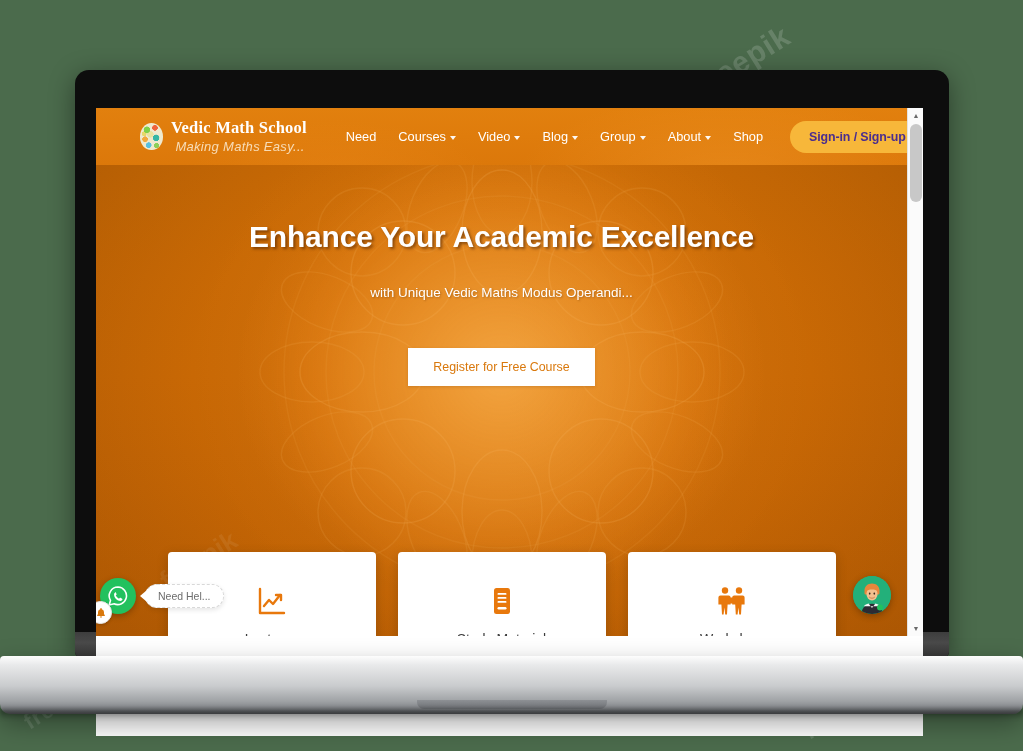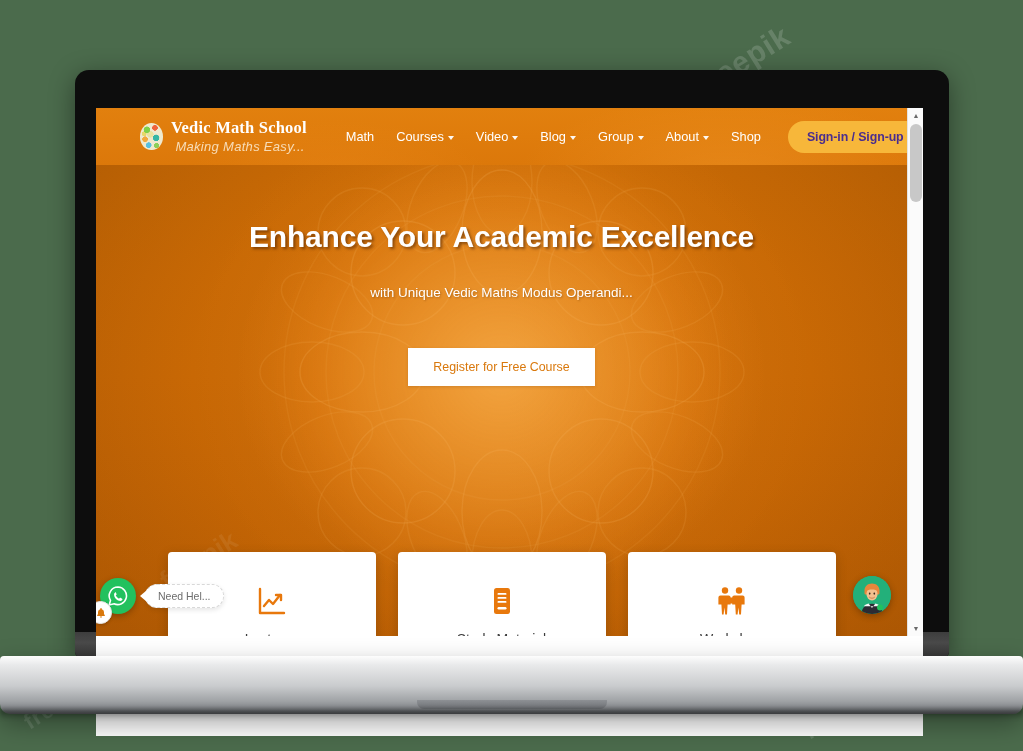--- a/index.html
+++ b/index.html
@@ -381,21 +381,21 @@
         <div class="brand">
           <div class="brand-mark"></div>
           <div class="brand-text">
             <div class="brand-name">Vedic Math School</div>
             <div class="brand-tag">Making Maths Easy...</div>
           </div>
         </div>
 
         <nav class="nav-links">
           <div class="nav-item">
-            <span>Math</span>
+            <span>Need</span>
           </div>
           <div class="nav-item">
             <span>Courses</span>
             <span class="caret"></span>
           </div>
           <div class="nav-item">
             <span>Video</span>
             <span class="caret"></span>
           </div>
           <div class="nav-item">

